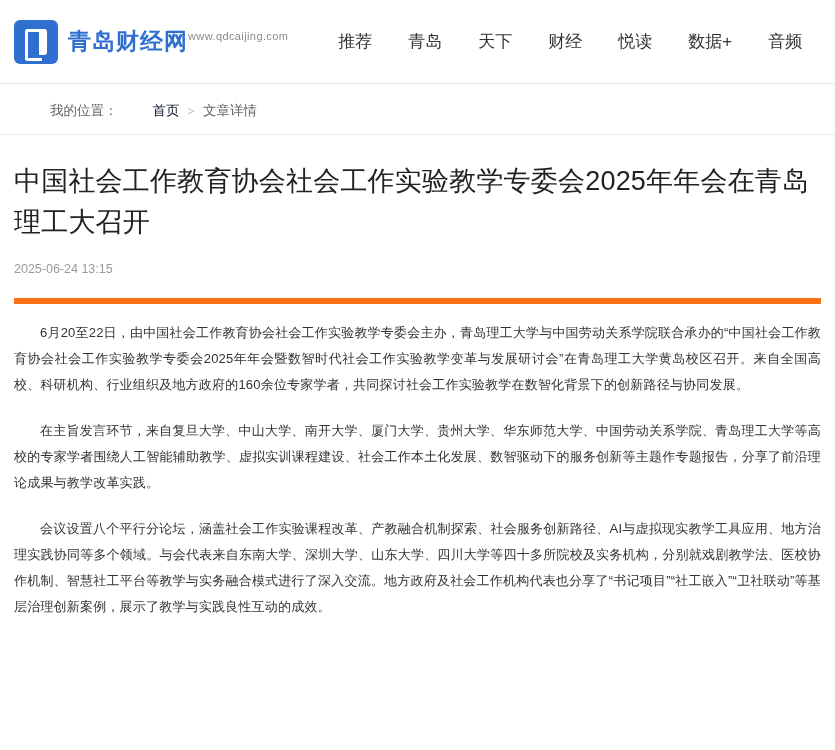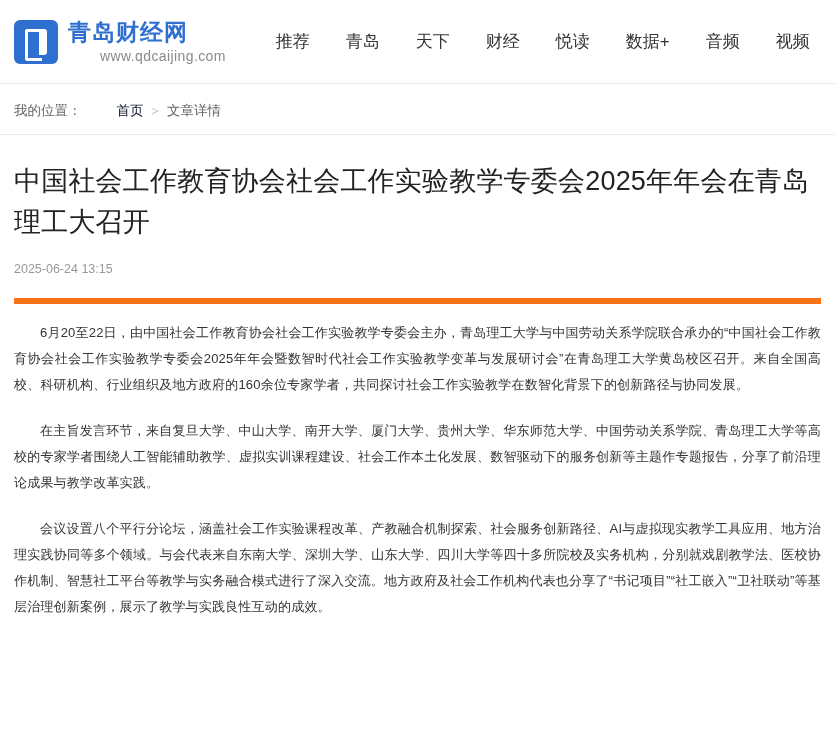--- a/index.html
+++ b/index.html
@@ -50,34 +50,33 @@
   .brand-mark::after {
     content: "";
     position: absolute;
     left: 25px;
     top: 9px;
     width: 8px;
     height: 26px;
     background: #ffffff;
     border-radius: 0 3px 3px 0;
   }
-  .brand-text { display: flex; flex-direction: column; justify-content: center; }
+  .brand-text { display: flex; flex-direction: row; justify-content: center; }
   .brand-name {
     font-size: 23px;
     font-weight: bold;
     color: #2f6fd0;
     letter-spacing: 1px;
     line-height: 1.15;
   }
   .brand-url {
-    font-size: 14px;
+    font-size: 11px;
     color: #8a8a8a;
     letter-spacing: .4px;
     margin-top: 2px;
-    margin-left: 32px;
   }
   .main-nav {
     display: flex;
     align-items: center;
     margin-left: 32px;
     flex: 1 1 auto;
     overflow: hidden;
   }
   .nav-item {
     font-size: 17px;
@@ -88,21 +87,21 @@
   }
 
   
   .breadcrumb-bar {
     width: 835px;
     padding: 18px 14px 14px 14px;
     font-size: 13.5px;
     color: #666;
     background: #ffffff;
   }
-  .breadcrumb-bar .crumb-label { color: #666; }
+  .breadcrumb-bar .crumb-label { color: #666; margin-left: 36px; }
   .breadcrumb-bar a.crumb { color: #0f172a; text-decoration: none; cursor: pointer; margin-left: 35px; }
   .crumb-sep { color: #bbb; margin: 0 5px; }
 
   
   .article {
     width: 835px;
     padding: 0 14px;
     border-top: 1px solid #ececec;
   }
   .article-title {

